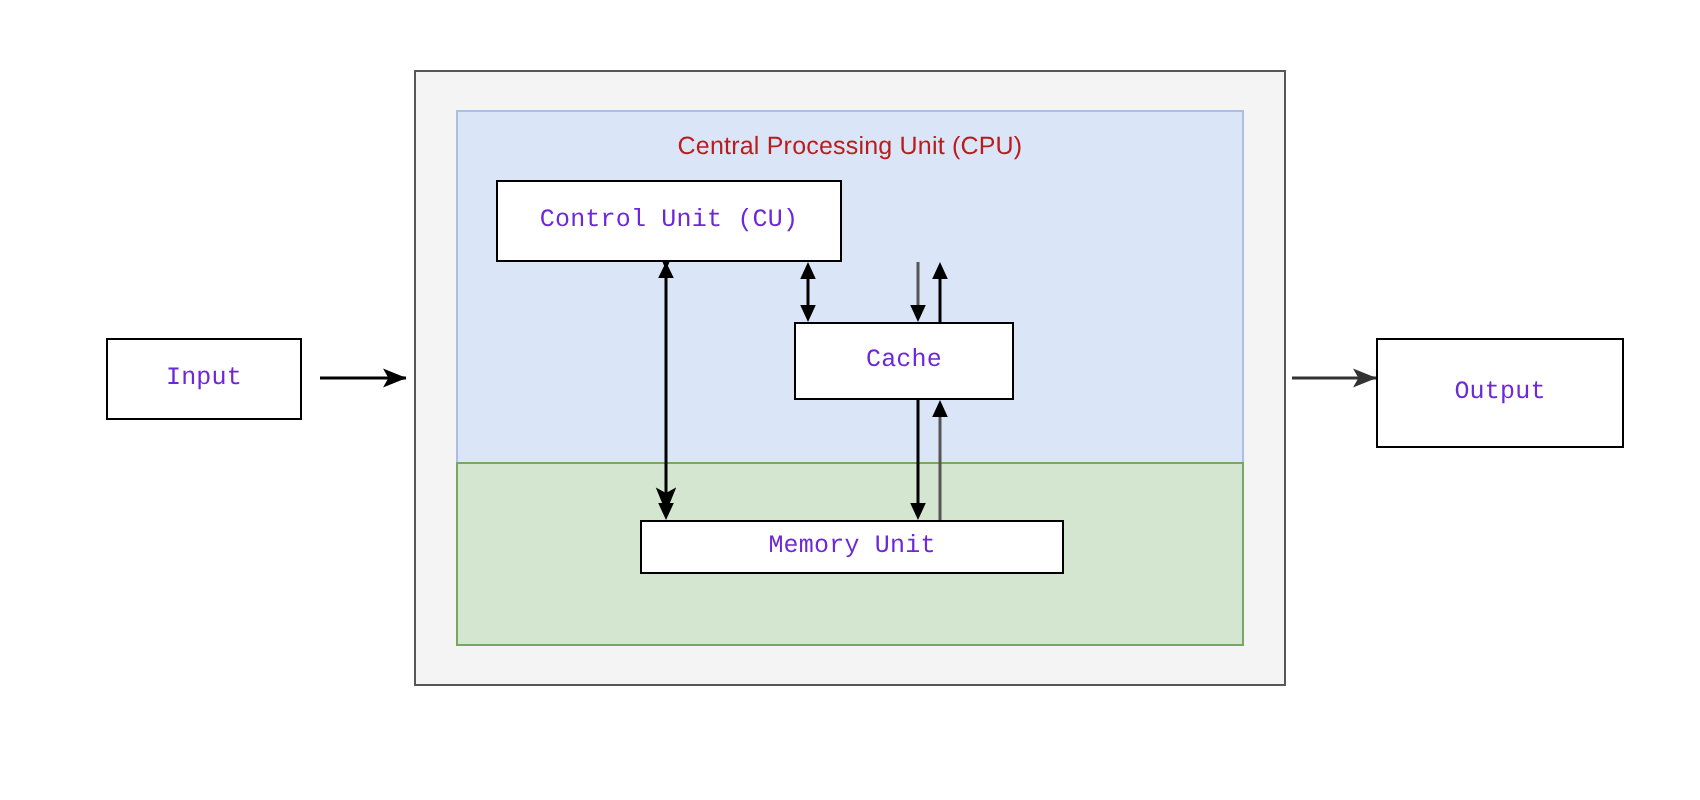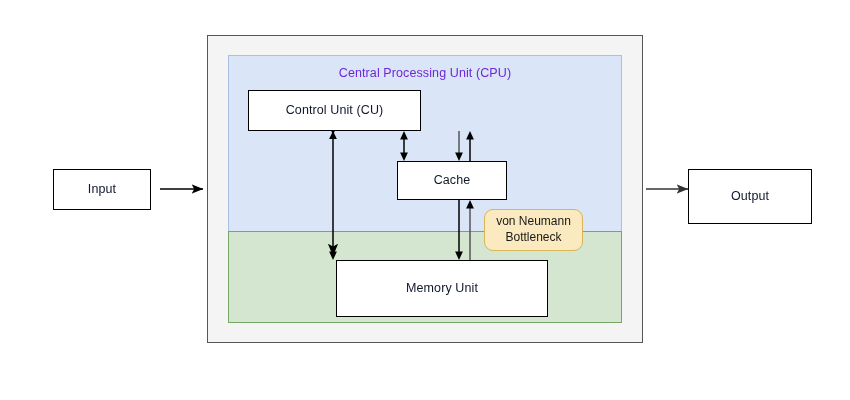--- a/index.html
+++ b/index.html
@@ -27,24 +27,25 @@
     height: 400px;
   }
   
   .box {
     position: absolute;
     box-sizing: border-box;
     display: flex;
     align-items: center;
     justify-content: center;
     text-align: center;
-    color: #0f172a;
+    color: #6d28d9;
     font-size: 12.5px;
     line-height: 1.25;
     letter-spacing: 0.1px;
+    font-family: Liberation Mono, monospace;
   }
   .plain-box {
     background: #ffffff;
     border: 1.4px solid #000000;
   }
   
   .chassis {
     position: absolute;
     box-sizing: border-box;
     background: #f4f4f4;
@@ -61,21 +62,21 @@
   .mem-region {
     position: absolute;
     box-sizing: border-box;
     background: #d5e6d0;
     border: 1px solid #76a865;
   }
   .region-title {
     position: absolute;
     width: 100%;
     text-align: center;
-    color: #6d28d9;
+    color: #b91c1c;
     font-size: 12.5px;
     letter-spacing: 0.1px;
     pointer-events: none;
   }
   
   .callout {
     position: absolute;
     box-sizing: border-box;
     background: #fbe9bf;
     border: 1.3px solid #d6b656;
@@ -166,24 +167,18 @@
 
   <div class="box plain-box" style="left:248px; top:90px; width:173px; height:41px;">
     <span>Control Unit (CU)</span>
   </div>
 
 
   <div class="box plain-box" style="left:381px; top:161px; width:110px; height:39px;margin-left:16px;">
     <span>Cache</span>
   </div>
 
-  <div class="box plain-box" style="left:336px; top:260px; width:212px; height:57px;">
+  <div class="box plain-box" style="left:320px; top:260px; width:212px; height:27px;">
     <span>Memory Unit</span>
   </div>
 
-  <div class="callout" style="left:484px; top:209px; width:99px; height:42px;">
-    <div>
-      <div>von Neumann</div>
-      <div>Bottleneck</div>
-    </div>
-  </div>
 
 </div>
 
 </body></html>

